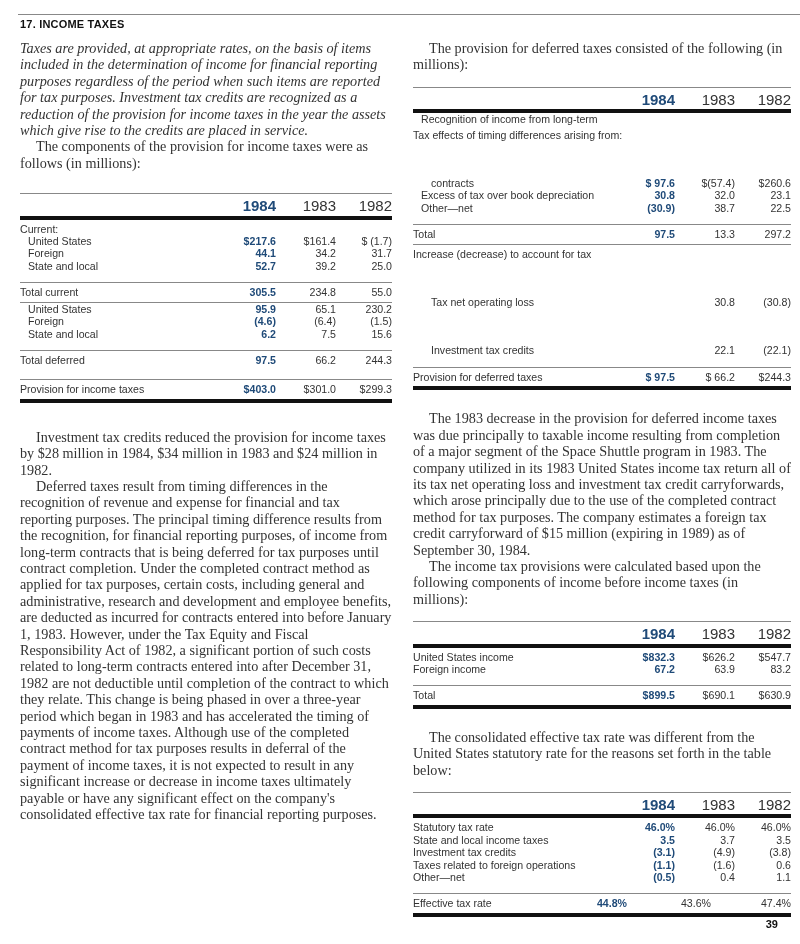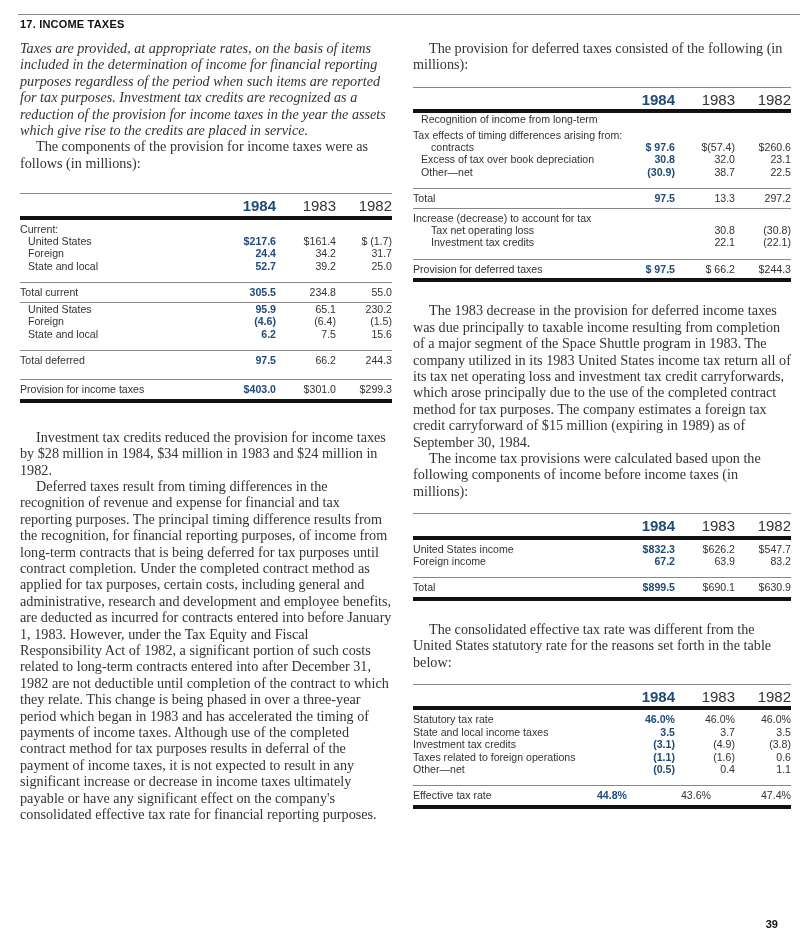--- a/index.html
+++ b/index.html
@@ -16,21 +16,21 @@
   .trow{display:flex;align-items:flex-end;}
   .lab{flex:1;}
   .c84{width:62px;text-align:right;font-weight:bold;color:#1f4a78;}
   .c83{width:60px;text-align:right;}
   .c82{width:56px;text-align:right;}
   .hdr{padding:6px 0 3px 0;font-size:15px;}
   .hdr .c84{color:#1f4a78;}
   .thick{border-top:4px solid #111;}
   .sep{border-top:1px solid #888;margin-top:10px;padding-top:2px;}
   .ind1{padding-left:8px;}
-  .ind2{padding-left:18px;}
+  .ind2{padding-left:18px;margin-top:36px;}
   .pad{padding-top:3px;}
   .pageno{position:absolute;right:22px;top:918px;font-family:"Liberation Sans",sans-serif;font-weight:bold;font-size:11px;color:#111;}
 </style>
 </head>
 <body>
 
 <div class="toprule"></div>
 <div class="section-title">17. INCOME TAXES</div>
 
 <div class="col colL">
@@ -50,21 +50,21 @@
         <span class="lab">Current:</span>
       </div>
     <div class="trow">
         <span class="lab ind1">United States</span>
         <span class="c84">$217.6</span>
         <span class="c83">$161.4</span>
         <span class="c82">$  (1.7)</span>
       </div>
     <div class="trow">
         <span class="lab ind1">Foreign</span>
-        <span class="c84">24.4</span>
+        <span class="c84">44.1</span>
         <span class="c83">34.2</span>
         <span class="c82">31.7</span>
       </div>
     <div class="trow">
         <span class="lab ind1">State and local</span>
         <span class="c84">52.7</span>
         <span class="c83">39.2</span>
         <span class="c82">25.0</span>
       </div>
     <div class="trow sep" style="padding:3px 0;">

